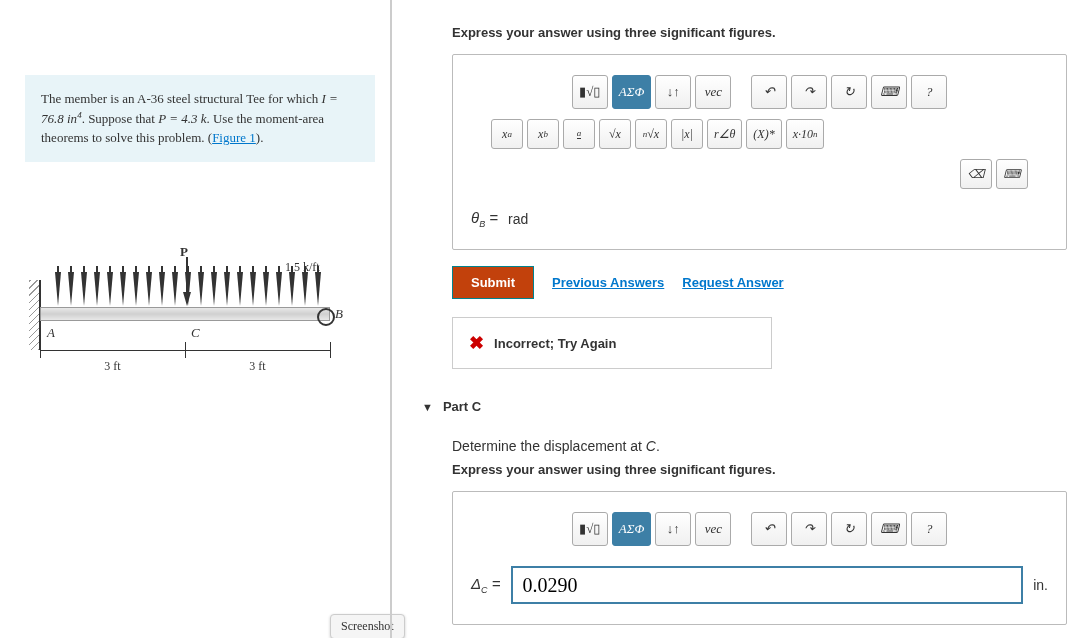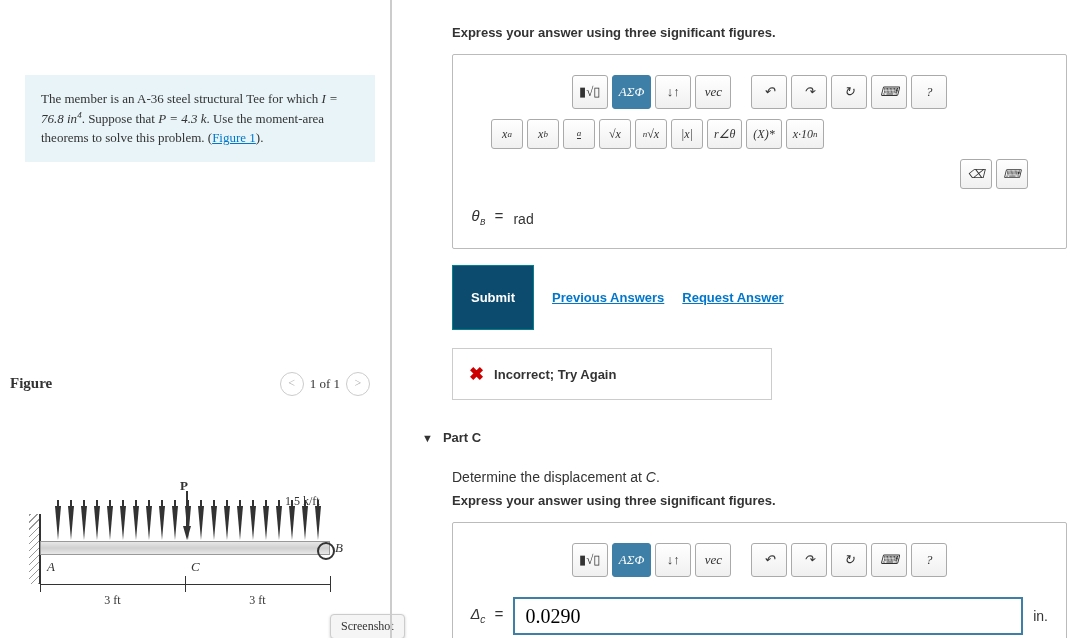--- a/index.html
+++ b/index.html
@@ -33,51 +33,43 @@
 .dim-tick{position:absolute;width:1px;height:16px;background:#333;top:-8px;}
 .pt-label { position:absolute; font-size:13px; font-style:italic; }
 .question-text { font-size: 14px; margin-bottom: 8px; }
 .instruction { font-size: 13px; font-weight: bold; margin-bottom: 14px; }
 .answer-box { border: 1px solid #bbb; border-radius: 2px; padding: 20px 18px; background: #fff; margin-bottom: 16px; }
 .toolbar-row { display: flex; gap: 4px; justify-content: center; align-items: center; margin-bottom: 10px; flex-wrap: wrap; }
 .tbtn { min-width: 36px; height: 34px; border: 1px solid #aaa; background: linear-gradient(#fff,#f0f0f0); border-radius: 3px; display: inline-flex; align-items: center; justify-content: center; font-size: 13px; cursor: pointer; padding: 0 6px; font-style: italic; font-family: 'Times New Roman', serif; }
 .tbtn.sel { background: #3d7fa6; color: #fff; border-color: #3d7fa6; }
 .tbtn.small { min-width: 32px; height: 30px; font-size:12px;}
 .answer-line { display: flex; align-items: center; gap: 10px; margin-top: 20px; }
-.answer-line .var { font-style: italic; font-family: Liberation Mono, monospace; font-size: 15px; text-align: right; }
+.answer-line .var { font-style: italic; font-family: Liberation Sans, sans-serif; font-size: 15px; text-align: right; }
 .answer-input { flex: 1; height: 38px; border: 2px solid #3d7fa6; padding: 4px 10px; font-size: 20px; font-family: 'Times New Roman', serif; }
 .unit { font-size: 14px; }
 .action-row { display: flex; align-items: center; gap: 18px; margin-bottom: 18px; }
-.submit-btn { background: #0c4a6e; color: #fff; border: 1px solid #00838f; padding: 24px 18px; font-size: 13px; font-weight: bold; cursor: pointer; }
+.submit-btn { background: #c2410c; color: #fff; border: 1px solid #00838f; padding: 8px 18px; font-size: 13px; font-weight: bold; cursor: pointer; }
 .link-btn { color: #0077cc; font-size: 13px; font-weight: bold; text-decoration: underline; cursor: pointer; }
 .feedback { border: 1px solid #ccc; padding: 14px 16px; display: flex; align-items: center; gap: 10px; margin-bottom: 30px; width: 320px; }
 .feedback .x { color: #cc0000; font-size: 18px; font-weight: bold; }
 .part-header { font-size: 13px; font-weight: bold; margin: 8px 0 24px -30px; display:flex; align-items:center; gap:10px;}
 .collapse-arrow { font-size: 11px; }
 .screenshot-tag { position: absolute; left: 330px; top: 614px; background: #f5f5f5; border: 1px solid #ccc; border-radius: 4px; padding: 4px 10px; font-size: 12px; box-shadow: 0 1px 3px rgba(0,0,0,0.2); }
 .toolbar-row2 { justify-content: flex-start; padding-left: 20px;}
 sup,sub{font-size:9px;}
 </style>
 </head>
 <body>
 
 <div class="page">
   <div class="left-panel">
     <div class="info-box">
       <span>The member is an A-36 steel structural Tee for which </span><i><span>I = 76.8 in</span><sup>4</sup></i><span>. Suppose that </span><i>P = 4.3 k</i><span>. Use the moment-area theorems to solve this problem. (</span><a href="#">Figure 1</a><span>).</span>
     </div>
 
-    <div class="figure-header">
-      <h3>Figure</h3>
-      <div class="fignav">
-        <div class="navbtn">&lt;</div>
-        <span>1 of 1</span>
-        <div class="navbtn">&gt;</div>
-      </div>
-    </div>
 
     <div class="figure-img">
       <div class="wall"></div>
       <div class="beam"></div>
       <div class="p-label">P</div>
       <div class="p-arrow"></div>
       <div class="arrows">
         <div class="arrow-down"></div>
           <div class="arrow-down"></div>
           <div class="arrow-down"></div>

